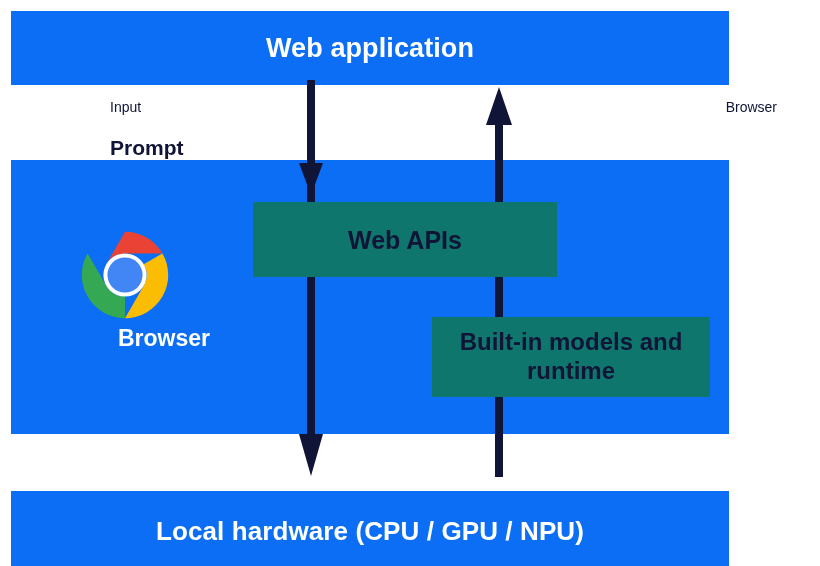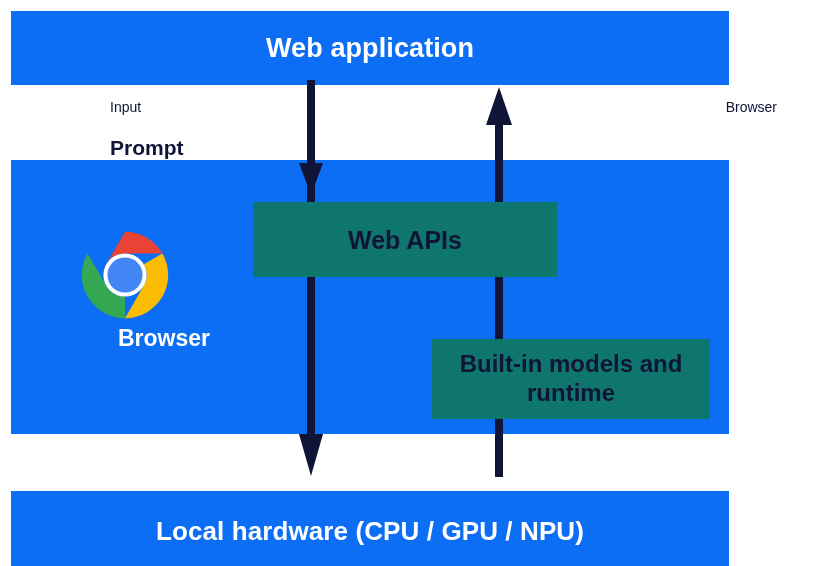--- a/index.html
+++ b/index.html
@@ -131,21 +131,20 @@
     height: 75px;
   }
   #box-web-apis .box-label {
     font-size: 25px;
   }
   #box-builtin-models {
     left: 432px;
     top: 317px;
     width: 278px;
     height: 80px;
-    margin-top: 22px;
   }
   #box-builtin-models .box-label {
     font-size: 24px;
     padding: 0 10px;
   }
 
   
   .arrow-svg {
     position: absolute;
     overflow: visible;

